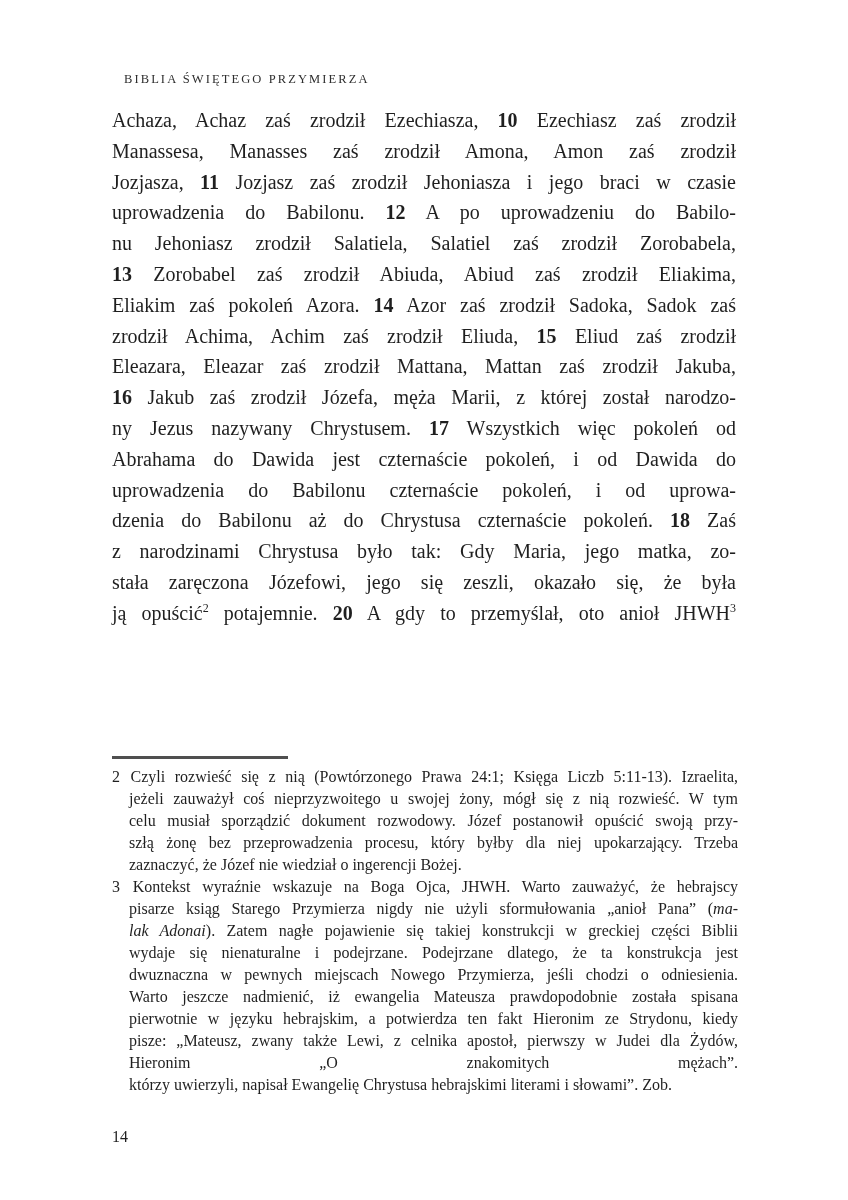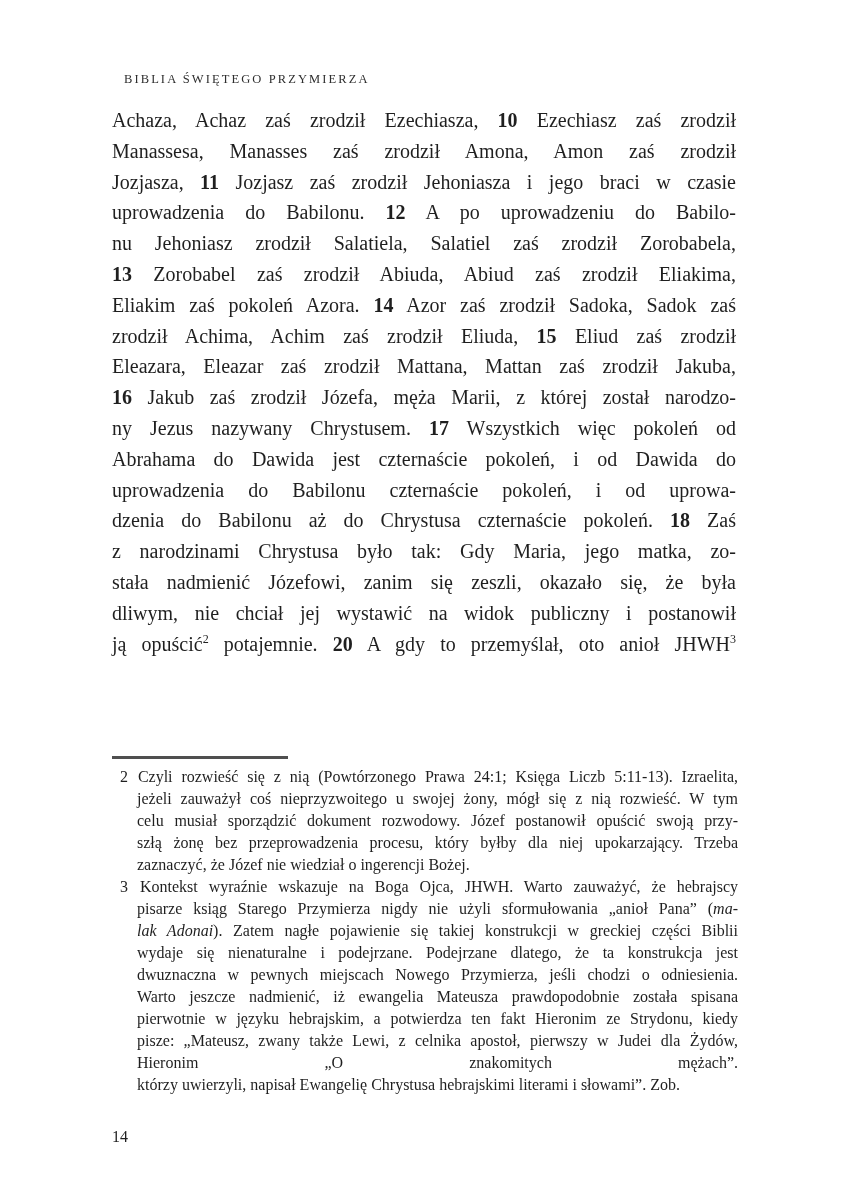--- a/index.html
+++ b/index.html
@@ -33,21 +33,21 @@
   .sup{font-size:60%;vertical-align:super;line-height:0;}
   .footnote-rule{
     position:absolute;left:112px;top:756px;
     width:176px;height:3px;
     background:var(--rule,#4f4f4f);
   }
   .footnotes{
     position:absolute;left:112px;top:766px;width:626px;
     font-size:16px;line-height:22px;
   }
-  .footnote{padding-left:17px;margin-left:8px;}
+  .footnote{padding-left:17px;}
   .footnote .tline:first-child{text-indent:-17px;}
   .footnote .tline:last-child{text-align-last:left;}
   .fmark{padding-right:1px;}
   .page-number{
     position:absolute;left:112px;top:1128px;
     font-size:16px;
   }
 </style>
 </head>
 <body>
@@ -64,22 +64,21 @@
       <div class="tline"><span class="b">13</span><span> Zorobabel zaś zrodził Abiuda, Abiud zaś zrodził Eliakima,</span></div>
       <div class="tline"><span>Eliakim zaś pokoleń Azora. </span><span class="b">14</span><span> Azor zaś zrodził Sadoka, Sadok zaś</span></div>
       <div class="tline"><span>zrodził Achima, Achim zaś zrodził Eliuda, </span><span class="b">15</span><span> Eliud zaś zrodził</span></div>
       <div class="tline"><span>Eleazara, Eleazar zaś zrodził Mattana, Mattan zaś zrodził Jakuba,</span></div>
       <div class="tline"><span class="b">16</span><span> Jakub zaś zrodził Józefa, męża Marii, z której został narodzo-</span></div>
       <div class="tline"><span>ny Jezus nazywany Chrystusem. </span><span class="b">17</span><span> Wszystkich więc pokoleń od</span></div>
       <div class="tline"><span>Abrahama do Dawida jest czternaście pokoleń, i od Dawida do</span></div>
       <div class="tline"><span>uprowadzenia do Babilonu czternaście pokoleń, i od uprowa-</span></div>
       <div class="tline"><span>dzenia do Babilonu aż do Chrystusa czternaście pokoleń. </span><span class="b">18</span><span> Zaś</span></div>
       <div class="tline"><span>z narodzinami Chrystusa było tak: Gdy Maria, jego matka, zo-</span></div>
-      <div class="tline"><span>stała nadmienić Józefowi, zanim się zeszli, okazało się, że była</span></div>
-      <div class="tline"><span>dliwym, nie chciał jej wystawić na widok publiczny i postanowił</span></div>
+      <div class="tline"><span>stała zaręczona Józefowi, jego się zeszli, okazało się, że była</span></div>
       <div class="tline"><span>ją opuścić</span><span class="sup">2</span><span> potajemnie. </span><span class="b">20</span><span> A gdy to przemyślał, oto anioł JHWH</span><span class="sup">3</span></div>
     </main>
 
   <div class="footnote-rule"></div>
 
   <section class="footnotes">
       <div class="footnote">
         <div class="tline"><span class="fmark">2 </span><span>Czyli rozwieść się z nią (Powtórzonego Prawa 24:1; Księga Liczb 5:11-13). Izraelita,</span></div>
         <div class="tline"><span>jeżeli zauważył coś nieprzyzwoitego u swojej żony, mógł się z nią rozwieść. W tym</span></div>
         <div class="tline"><span>celu musiał sporządzić dokument rozwodowy. Józef postanowił opuścić swoją przy-</span></div>

